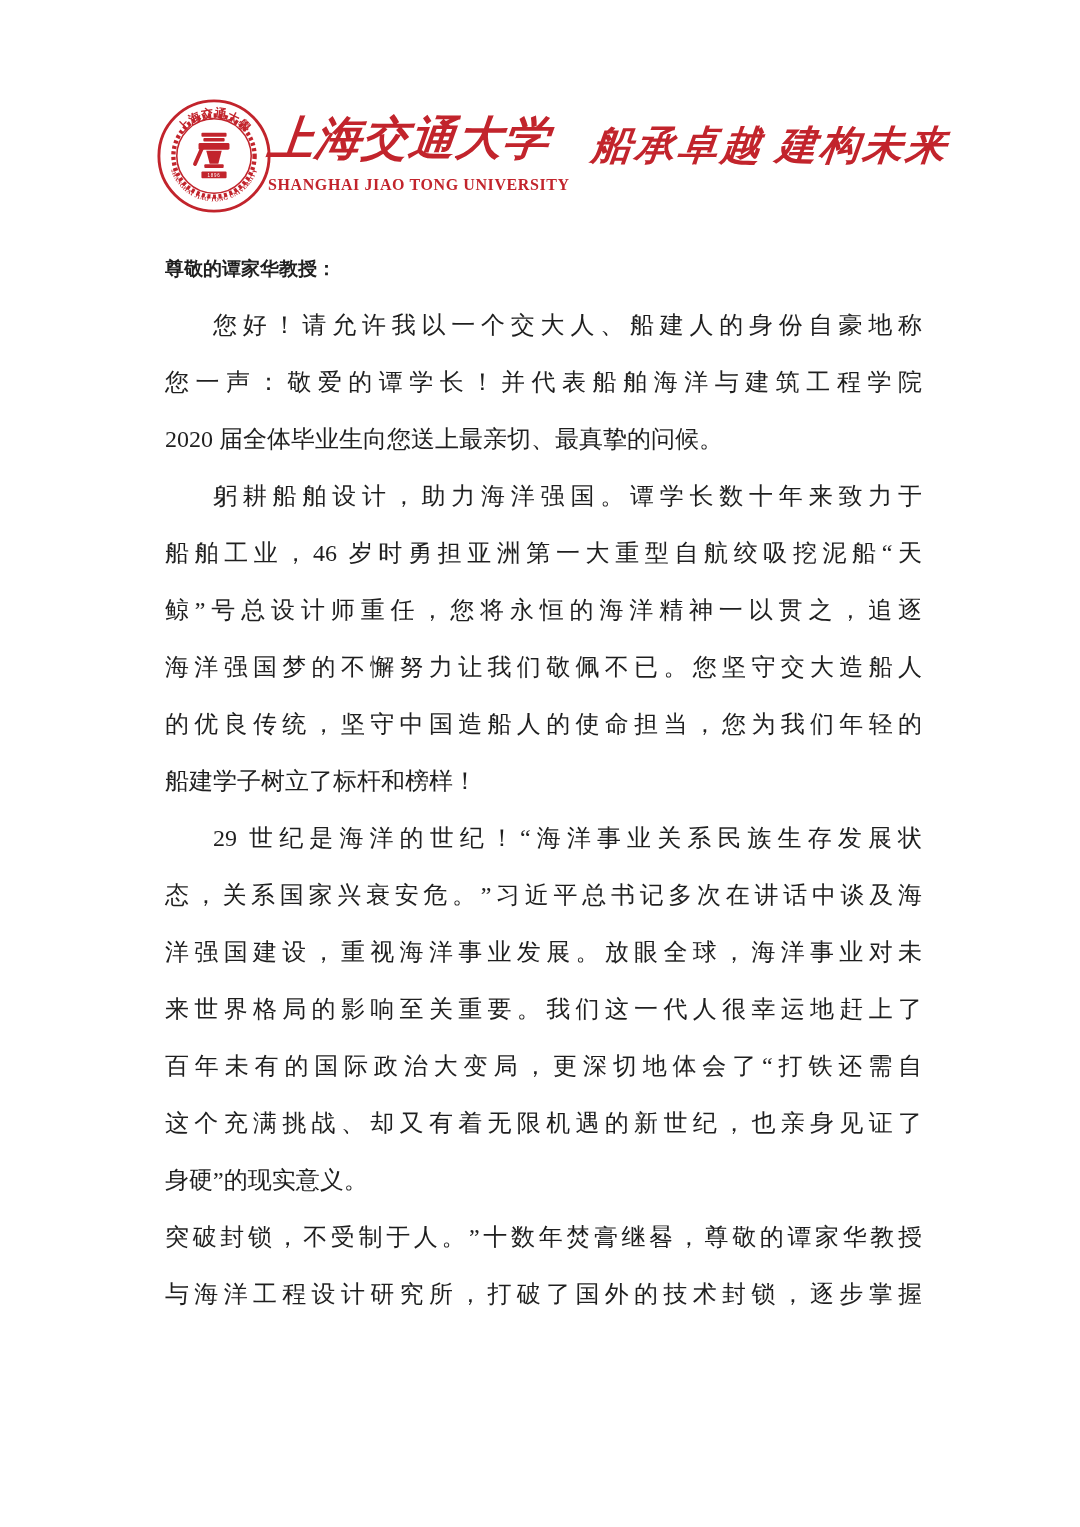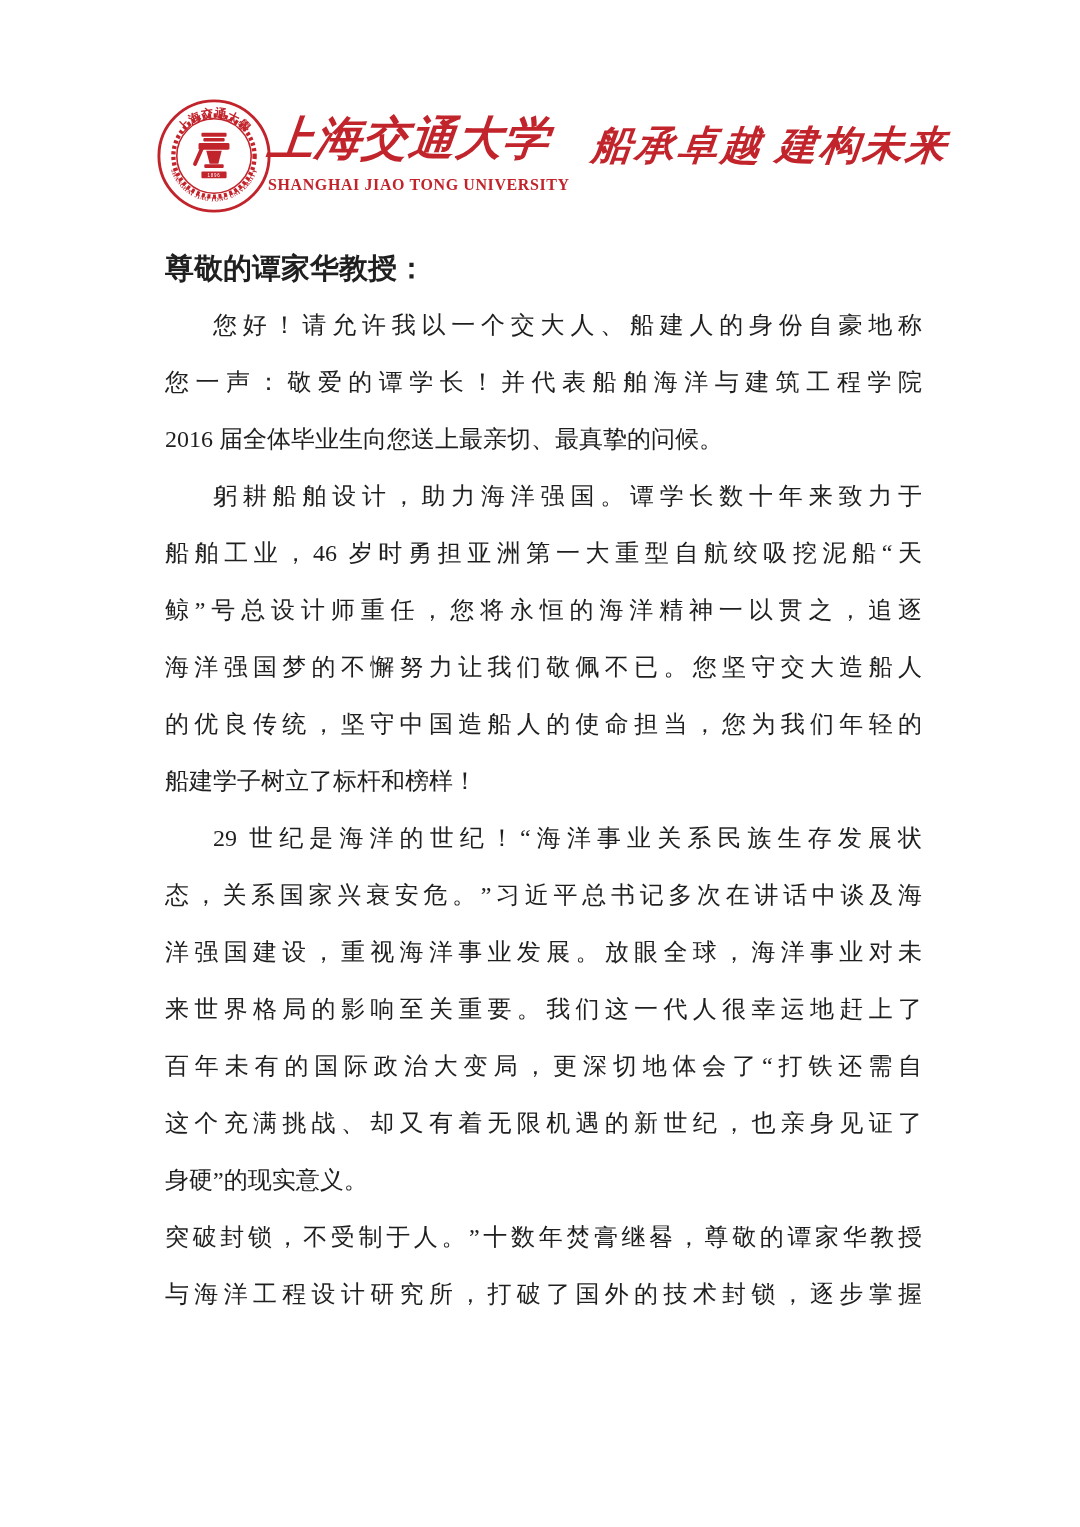--- a/index.html
+++ b/index.html
@@ -43,21 +43,21 @@
     height:57px;line-height:57px;
     font-size:24px;
     text-align:justify;
     white-space:nowrap;
   }
   .line.full{text-align-last:justify;}
   .line.end{text-align-last:left;}
   .line.indent{text-indent:2em;}
   .line.heading{
     font-family:"Liberation Sans","DejaVu Sans",sans-serif;
-    font-weight:700;font-size:29px;
+    font-weight:700;font-size:19px;
     text-align-last:left;
   }
 </style>
 </head>
 <body>
 
 <div class="page">
 
   <svg class="seal" viewBox="0 0 120 120" xmlns="http://www.w3.org/2000/svg">
     <defs>
@@ -90,21 +90,21 @@
     <div class="wordmark-cn">上海交通大学</div>
     <div class="wordmark-en">SHANGHAI JIAO TONG UNIVERSITY</div>
   </div>
 
   <div class="slogan">船承卓越 建构未来</div>
 
   <div class="letter">
     <div class="line heading">尊敬的谭家华教授：</div>
     <div class="line full indent">您好！请允许我以一个交大人、船建人的身份自豪地称</div>
     <div class="line full">您一声：敬爱的谭学长！并代表船舶海洋与建筑工程学院</div>
-    <div class="line end">2016 届全体毕业生向您送上最亲切、最真挚的问候。</div>
+    <div class="line end">2020 届全体毕业生向您送上最亲切、最真挚的问候。</div>
     <div class="line full indent">躬耕船舶设计，助力海洋强国。谭学长数十年来致力于</div>
     <div class="line full">船舶工业，46 岁时勇担亚洲第一大重型自航绞吸挖泥船“天</div>
     <div class="line full">鲸”号总设计师重任，您将永恒的海洋精神一以贯之，追逐</div>
     <div class="line full">海洋强国梦的不懈努力让我们敬佩不已。您坚守交大造船人</div>
     <div class="line full">的优良传统，坚守中国造船人的使命担当，您为我们年轻的</div>
     <div class="line end">船建学子树立了标杆和榜样！</div>
     <div class="line full indent">29 世纪是海洋的世纪！“海洋事业关系民族生存发展状</div>
     <div class="line full">态，关系国家兴衰安危。”习近平总书记多次在讲话中谈及海</div>
     <div class="line full">洋强国建设，重视海洋事业发展。放眼全球，海洋事业对未</div>
     <div class="line full">来世界格局的影响至关重要。我们这一代人很幸运地赶上了</div>

